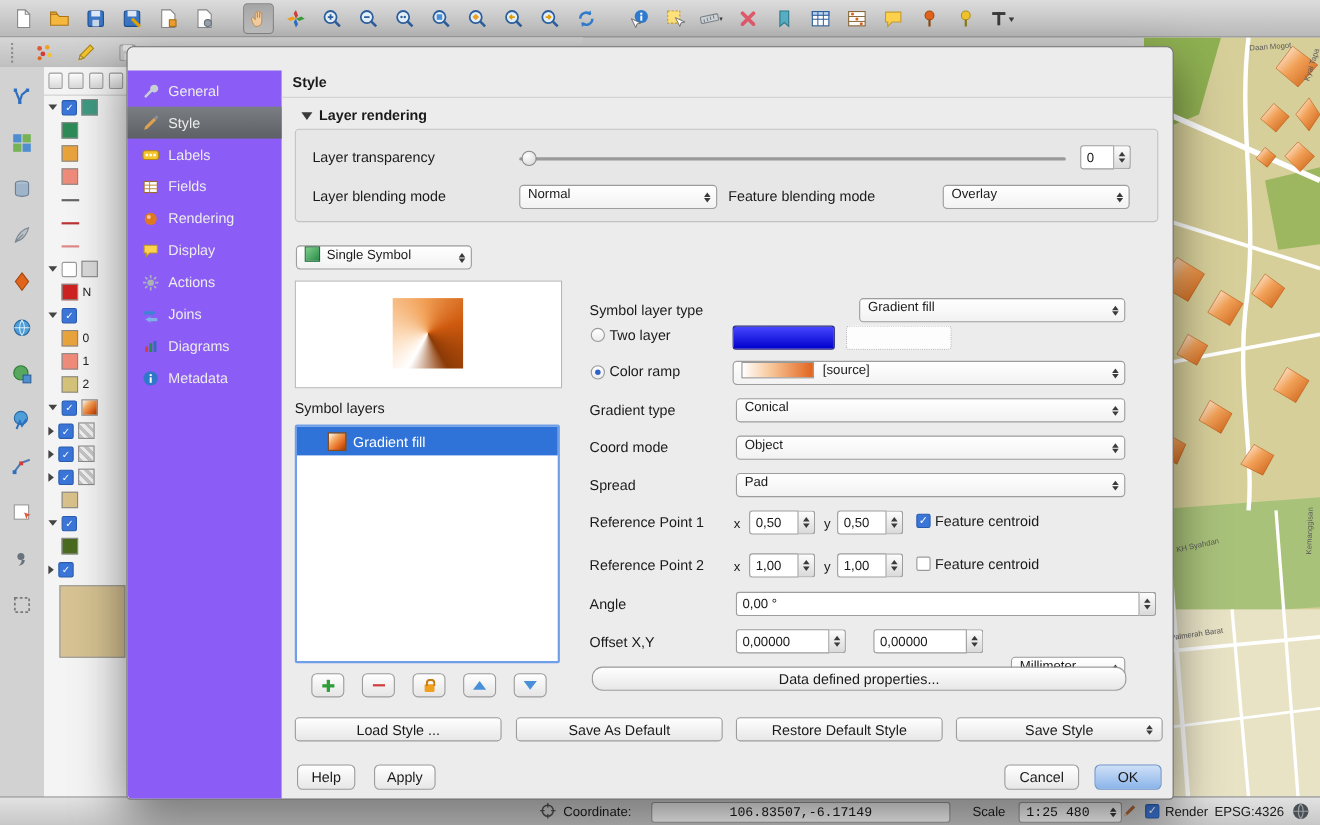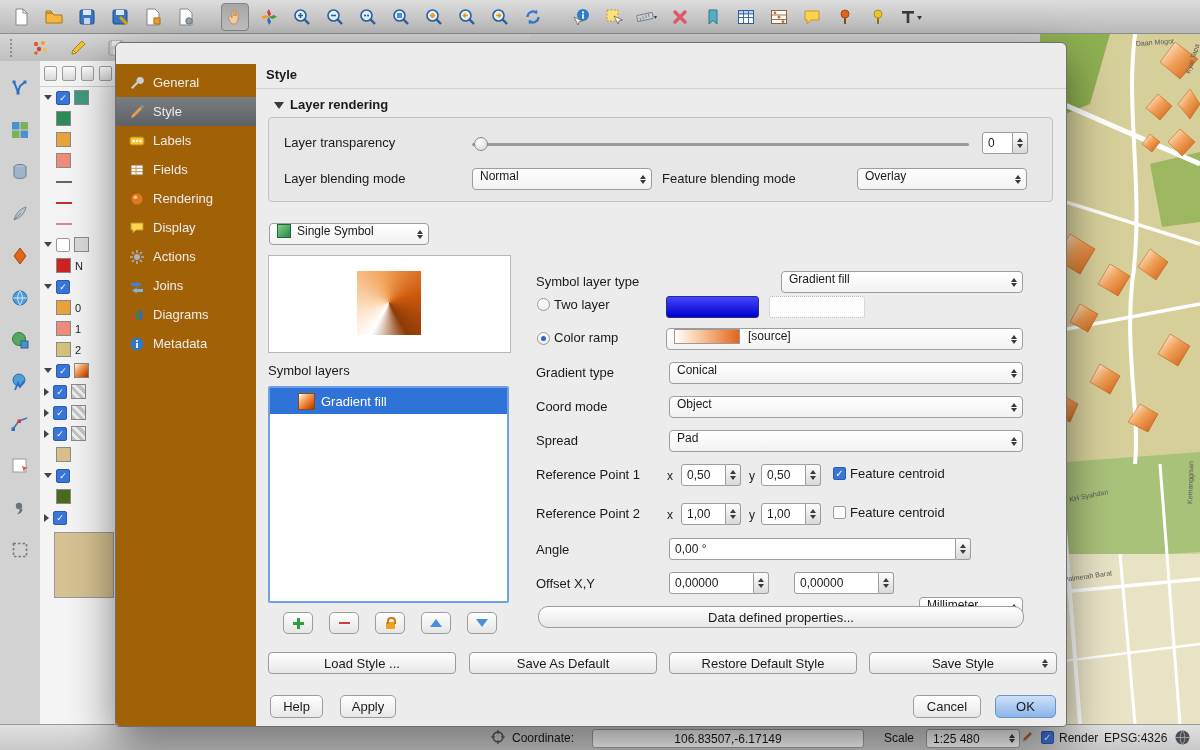--- a/index.html
+++ b/index.html
@@ -33,28 +33,28 @@
   .swl{width:16px;height:2px;background:#666;flex:0 0 auto;}
   .og{background:linear-gradient(135deg,#ffffff 0%,#f5a860 35%,#e2641c 70%,#9c3d00 100%);}
   .chk{background:repeating-linear-gradient(45deg,#c4c4c4 0 3px,#efefef 3px 6px);}
   .ltxt{font-size:11px;color:#222;}
   
   #map-canvas{left:1040px;top:34px;width:160px;height:690px;}
   
   #status-bar{left:0;top:724px;width:1200px;height:26px;background:linear-gradient(#e2e2e2,#c6c6c6);
     border-top:1px solid #979797;font-size:12px;}
   #status-bar .abs{top:4px;}
-  .sb-box{background:#fff;border:1px solid #a0a0a0;border-radius:3px;height:17px;display:flex;align-items:center;justify-content:center;font-size:12px;}
+  .sb-box{background:#fff;border:1px solid #a0a0a0;border-radius:3px;height:17px;display:flex;align-items:center;justify-content:center;font-size:12px;font-family:Liberation Mono, monospace;}
   
   #dialog{left:115px;top:42px;width:950px;height:683px;background:#ececec;border:1px solid #6f6f6f;border-radius:6px 6px 4px 4px;
     box-shadow:0 18px 45px rgba(0,0,0,.5);z-index:10;}
   #dlg-titlebar{position:absolute;left:0;top:0;right:0;height:21px;background:linear-gradient(#e6e6e6,#c9c9c9);
     border-bottom:1px solid #9a9a9a;border-radius:6px 6px 0 0;display:flex;align-items:center;justify-content:center;font-size:12px;color:#333;}
   .tl{position:absolute;top:4px;width:12px;height:12px;border-radius:50%;}
-  #dlg-nav{position:absolute;left:0;top:21px;width:140px;bottom:0;background:#a16207;border-radius:0 0 0 4px;padding-top:4px;}
+  #dlg-nav{position:absolute;left:0;top:21px;width:140px;bottom:0;background:#8b5cf6;border-radius:0 0 0 4px;padding-top:4px;}
   .nav-item{height:29px;display:flex;align-items:center;gap:8px;padding-left:12px;color:#ececec;font-size:13px;}
   .nav-item.sel{background:linear-gradient(#7a7e83,#5d6166);}
   .nic{width:17px;height:17px;display:flex;align-items:center;justify-content:center;flex:0 0 auto;}
   #dlg-content{position:absolute;left:140px;top:21px;width:810px;bottom:0;}
   .lbl{position:absolute;font-size:13px;white-space:nowrap;}
   .bold{font-weight:bold;}
   .gbox{position:absolute;border:1px solid #c2c2c2;border-radius:4px;background:#e7e7e7;}
   .combo{position:absolute;background:linear-gradient(#ffffff,#f2f2f2);border:1px solid #9d9d9d;border-radius:4px;height:22px;
     display:flex;align-items:flex-start;padding:0 20px 0 7px;font-size:12px;box-sizing:border-box;}
   .arrs{position:absolute;right:5px;top:0;bottom:0;display:flex;flex-direction:column;justify-content:center;gap:1px;}
@@ -814,21 +814,21 @@
         <span class="val">1,00</span>
         <span class="stepper">
             <span class="ua"></span>
             <span class="da"></span>
           </span>
       </div>
       <span class="cbx" style="left:577px;top:442px"></span>
       <div class="lbl" style="left:594px;top:441px">Feature centroid</div>
 
       <div class="lbl" style="left:280px;top:478px">Angle</div>
-      <div class="spin" style="left:413px;top:474px;width:302px">
+      <div class="spin" style="left:413px;top:474px;width:382px">
         <span class="val">0,00 °</span>
         <span class="stepper">
             <span class="ua"></span>
             <span class="da"></span>
           </span>
       </div>
 
       <div class="lbl" style="left:280px;top:512px">Offset X,Y</div>
       <div class="spin" style="left:413px;top:508px;width:100px">
         <span class="val">0,00000</span>

